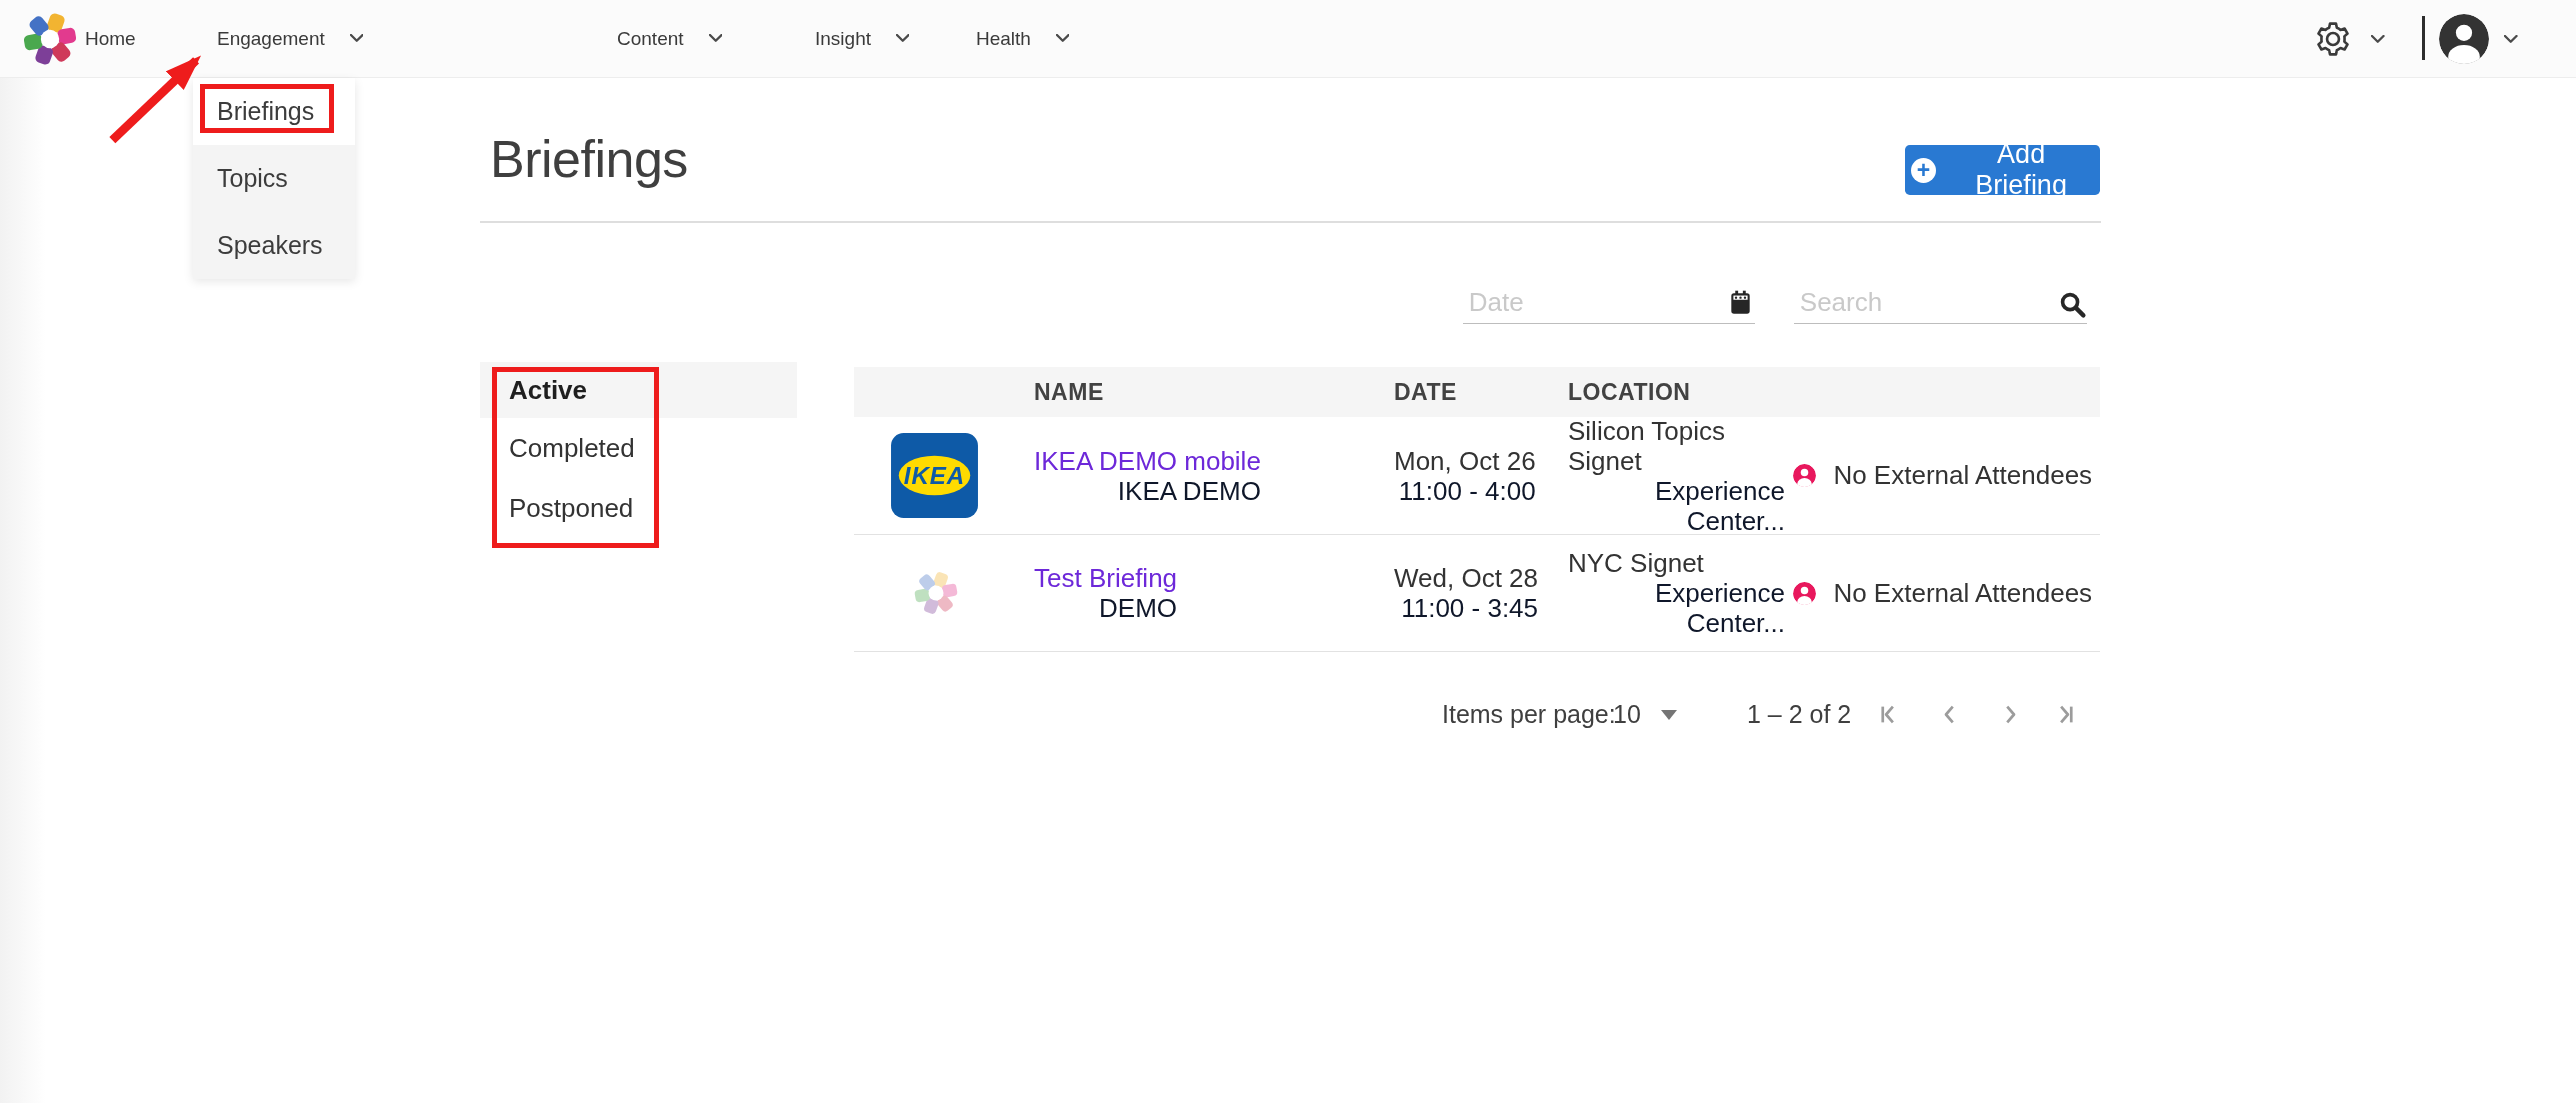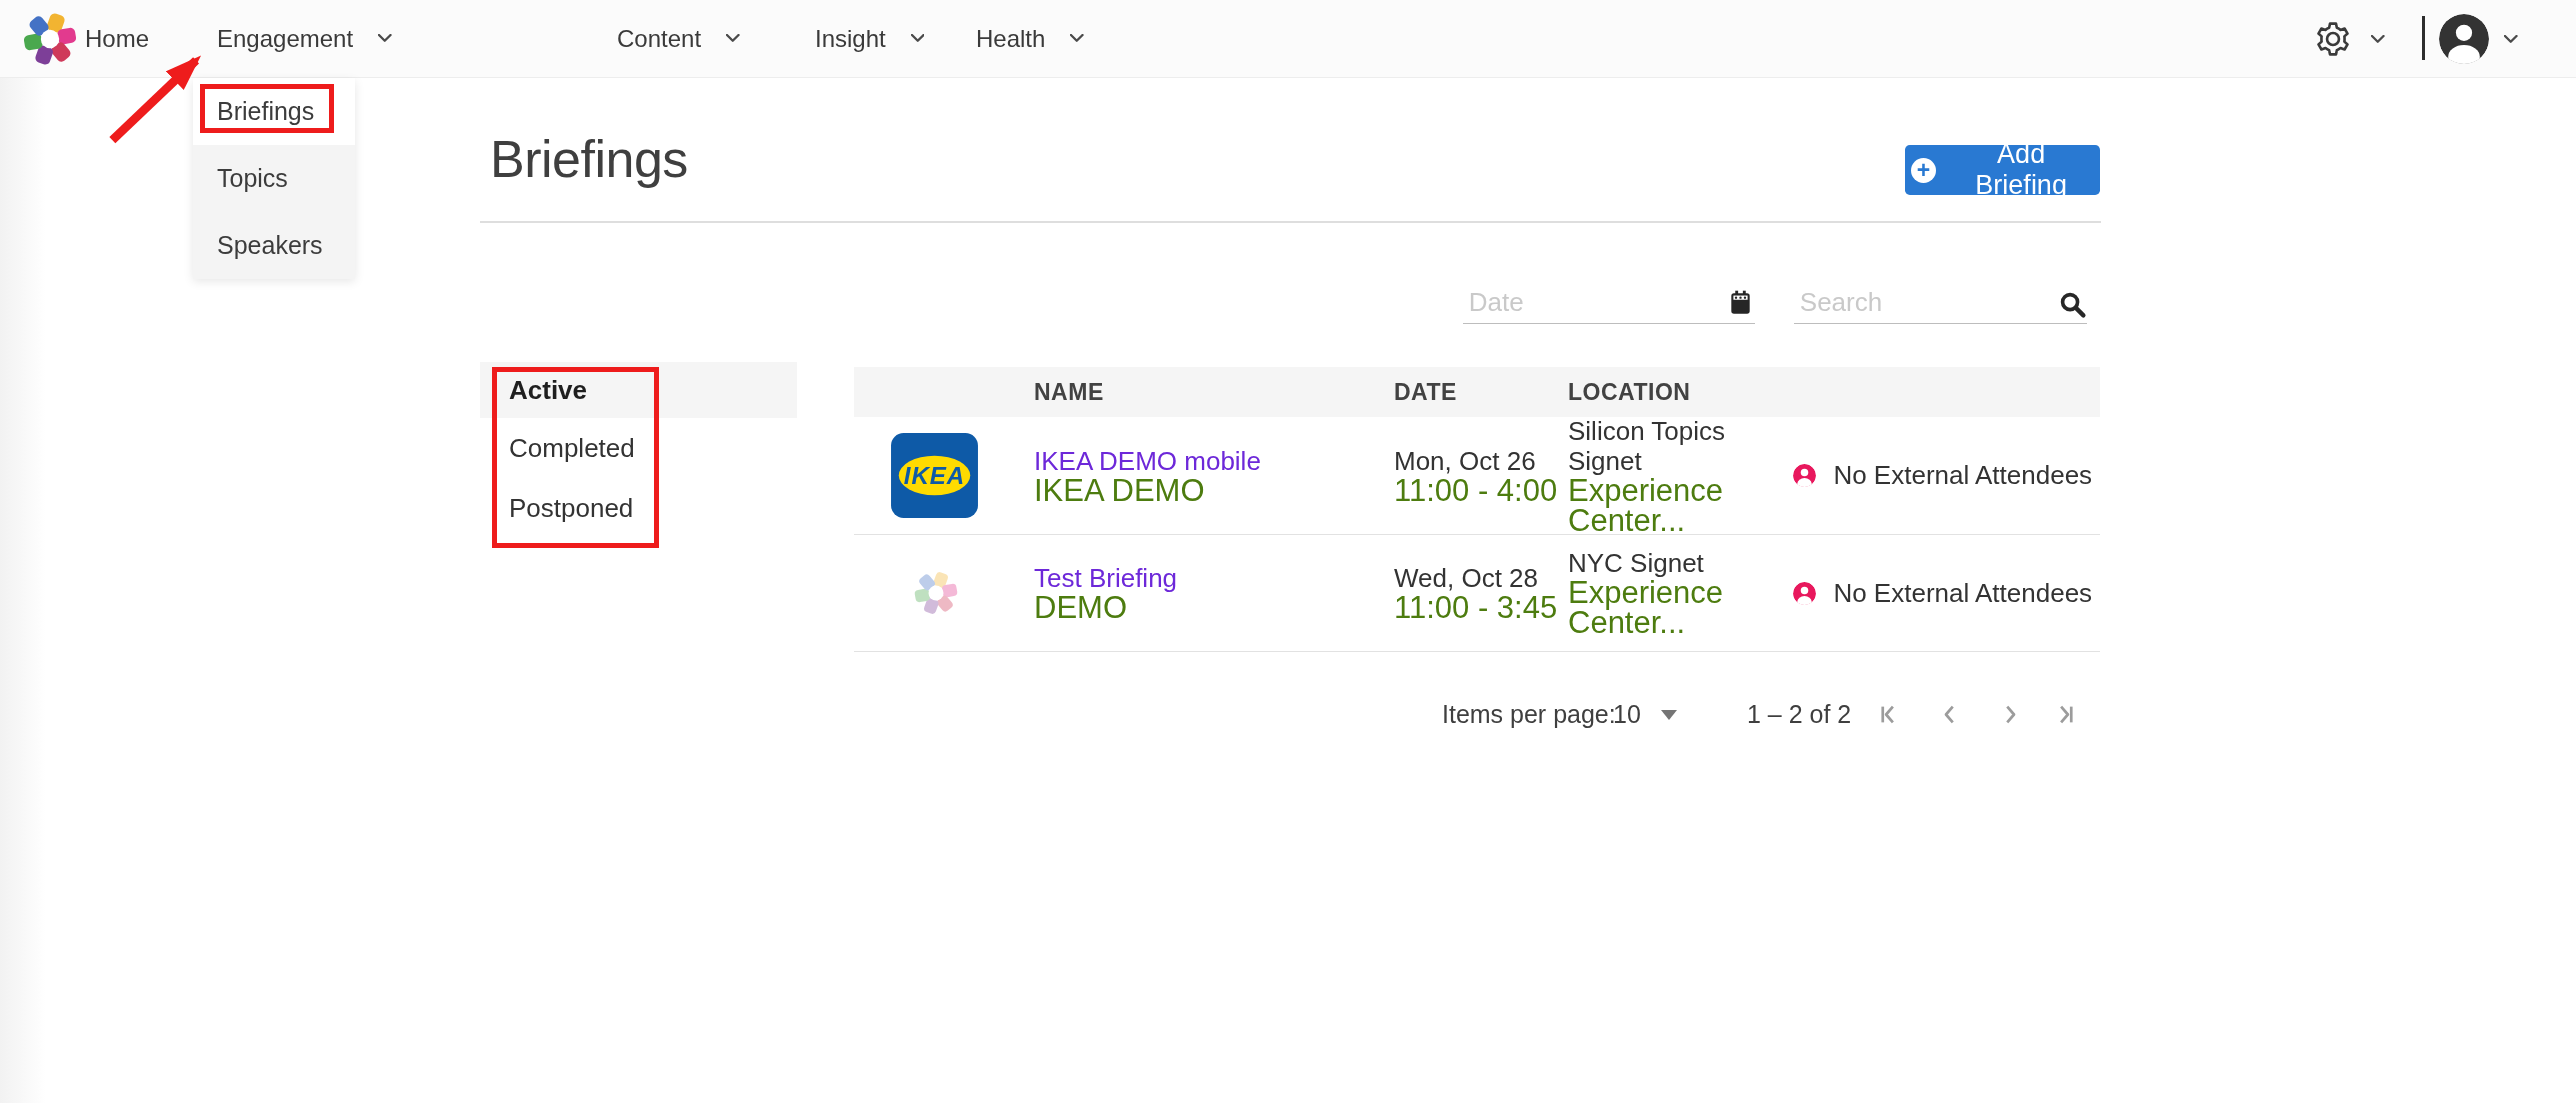--- a/index.html
+++ b/index.html
@@ -4,21 +4,21 @@
 <style>
   html,body{margin:0;padding:0;background:#fff;}
   .screen{position:relative;width:2576px;height:1104px;background:#ffffff;overflow:hidden;
           font-family:"Liberation Sans",sans-serif;color:#333;}
 
   
   .topbar{position:absolute;left:0;top:0;width:2576px;height:77px;background:#fbfbfb;
           border-bottom:1px solid #ededed;z-index:5;}
   .brand{position:absolute;left:23px;top:11.6px;width:54px;height:54px;}
   .nav-item{position:absolute;top:0;height:77px;display:flex;align-items:center;
-            font-size:24px;color:#3a3a3a;cursor:pointer;white-space:nowrap;}
+            font-size:19px;color:#3a3a3a;cursor:pointer;white-space:nowrap;}
   .nav-item .chev{margin-left:25px;display:flex;align-items:center;}
   .tb-right{position:absolute;top:0;height:77px;display:flex;align-items:center;}
   .vdiv{position:absolute;left:2422px;top:16.4px;width:2.9px;height:44px;background:#2d2d2d;}
 
   
   .menu{position:absolute;left:193px;top:78px;width:162px;background:#f4f4f4;
         box-shadow:0 2.9px 9.6px rgba(0,0,0,.10);z-index:6;}
   .menu-item{height:67px;display:flex;align-items:center;padding-left:24px;
              font-size:25px;color:#3c3c3c;cursor:pointer;}
   .menu-item.active{background:#ffffff;}
@@ -51,21 +51,21 @@
   .subnav-item.selected{background:#f5f5f5;font-weight:bold;color:#1f1f1f;height:56px;}
 
   
   .btable{position:absolute;left:854px;top:367px;width:1246px;}
   .thead{position:relative;height:50px;background:#f5f5f5;font-weight:bold;}
   .th{position:absolute;top:0;height:50px;display:flex;align-items:center;
       font-size:23px;color:#424242;letter-spacing:0.5px;}
   .trow{position:relative;border-bottom:1.9px solid #e2e2e2;}
   .cell{position:absolute;top:0;height:100%;display:flex;flex-direction:column;justify-content:center;}
   .cell .l1{font-size:26px;line-height:30px;}
-  .cell .l2{font-size:31px;line-height:30px;color:#4d7c0f;}
+  .cell .l2{font-size:26px;line-height:30px;color:#0f172a;text-align:right;}
   .name-link{color:#6d28d9;cursor:pointer;}
   .att{flex-direction:row !important;align-items:center;gap:0;}
   .att-text{font-size:26px;color:#333;}
 
   
   .pag{position:absolute;font-size:25px;color:#3f3f3f;}
   .tri{position:absolute;left:1661px;top:710px;width:0;height:0;
        border-left:8.7px solid transparent;border-right:8.7px solid transparent;border-top:10.6px solid #757575;}
   .pg-icon{position:absolute;top:701px;cursor:pointer;}
 

